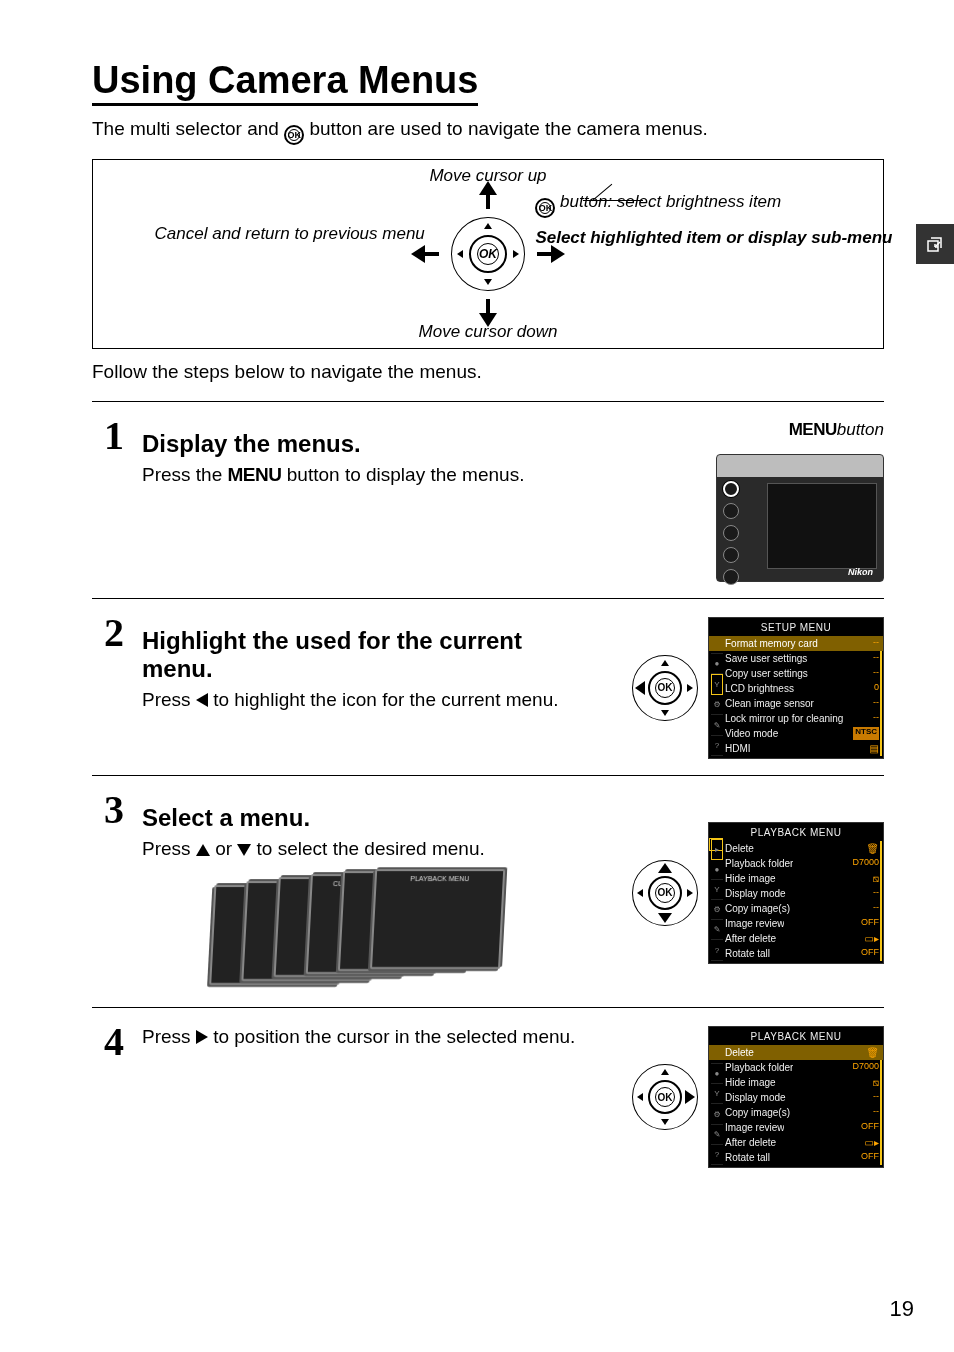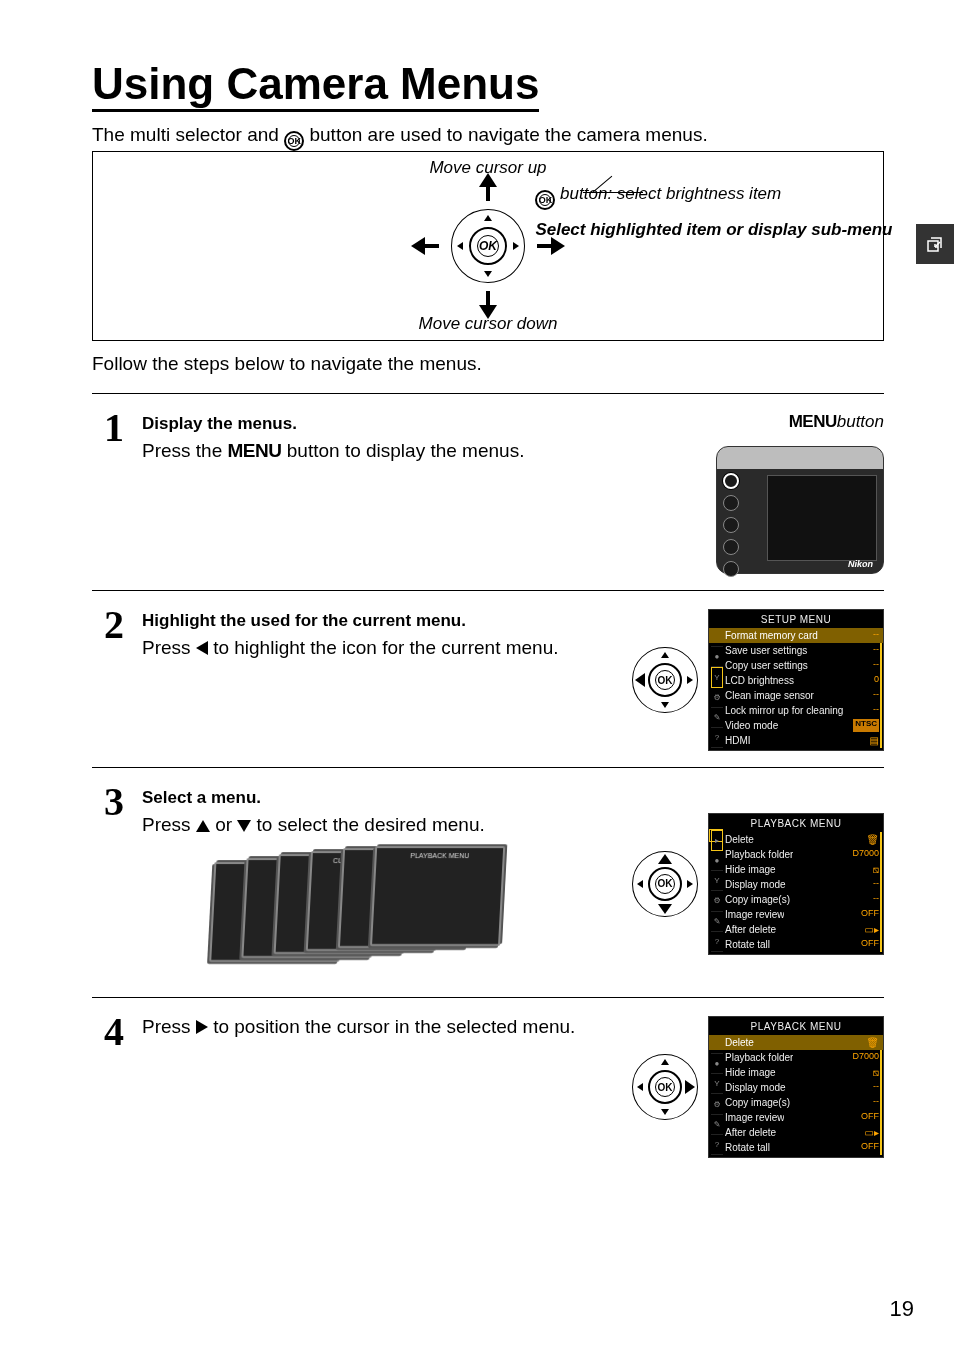--- a/index.html
+++ b/index.html
@@ -11,32 +11,32 @@
     color: #000;
     width: 954px;
     height: 1352px;
     position: relative;
     overflow: hidden;
   }
   .page {
     padding: 60px 70px 40px 92px;
   }
   .title {
-    font-size: 44px;
+    font-size: 38px;
     font-weight: 700;
     margin: 0 0 4px 0;
     line-height: 1.1;
     border-bottom: 3px solid #000;
     display: inline-block;
     padding-bottom: 1px;
   }
   .intro {
     font-size: 19px;
     font-weight: 400;
-    margin: 8px 0 0 0;
+    margin: 8px 0 14px 0;
   }
   .intro .ok-inline {
     display: inline-flex;
     vertical-align: -3px;
   }
   .diagram-box {
     border: 1px solid #000;
     height: 190px;
     position: relative;
     margin-bottom: 10px;
@@ -123,23 +123,23 @@
     line-height: 1;
     flex: 0 0 32px;
     text-align: right;
     padding-top: 4px;
   }
   .step .body {
     flex: 1 1 auto;
     padding-top: 6px;
   }
   .step .body h3 {
-    font-size: 17px;
+    font-size: 24px;
     font-weight: 700;
-    margin: 4px 0 4px 0;
+    margin: 12px 0 4px 0;
   }
   .step .body p {
     font-size: 19px;
     margin: 0;
     line-height: 1.35;
   }
   .step .graphics {
     flex: 0 0 280px;
     display: flex;
     align-items: center;
@@ -158,21 +158,21 @@
     font-size: 17px;
     display:flex;
     justify-content:flex-end;
     margin-bottom:4px;
   }
 
   .camera-thumb {
     width: 168px; height: 128px;
     background: linear-gradient(180deg,#bdbdbd 0 22px,#2a2a2a 22px);
     border: 1px solid #333;
-    border-radius: 12px;
+    border-radius: 4px;
     position: relative;
   }
   .camera-thumb .btn-col {
     position:absolute; left:6px; top:26px; display:flex; flex-direction:column; gap:6px;
   }
   .camera-thumb .btn-col .cb {
     width:16px;height:16px;border:1px solid #888;border-radius:50%;background:#1a1a1a;
   }
   .camera-thumb .cb.highlight { border:2px solid #fff; box-shadow:0 0 0 1px #000;}
   .camera-thumb .screen {
@@ -342,20 +342,21 @@
   </p>
 
   
   <div class="diagram-box">
     <div class="label" style="left:50%; top:6px; transform:translateX(-50%);">Move cursor up</div>
     <div class="label" style="left:56%; top:32px;">
       <span class="ok-symbol">
           <span class="ring">OK</span>
         </span><span> button: select brightness item</span>
     </div>
+    <div class="label" style="right:58%; top:64px; text-align:right;">Cancel and return to previous menu</div>
     <div class="label" style="left:56%; top:68px; width:240px;font-weight:bold;">Select highlighted item or display sub-menu</div>
     <div class="label" style="left:50%; bottom:6px; transform:translateX(-50%);font-style:italic;">Move cursor down</div>
 
     <div class="diag-line" style="left:490px; top:40px; width:60px; height:1px;"></div>
     <div class="diag-line" style="left:496px; top:32px; width:26px; height:1px; transform: rotate(-40deg);"></div>
 
     <div class="diagram-center">
       <div class="multi-selector">
         <div class="outer"></div>
         <div class="ok-btn">

